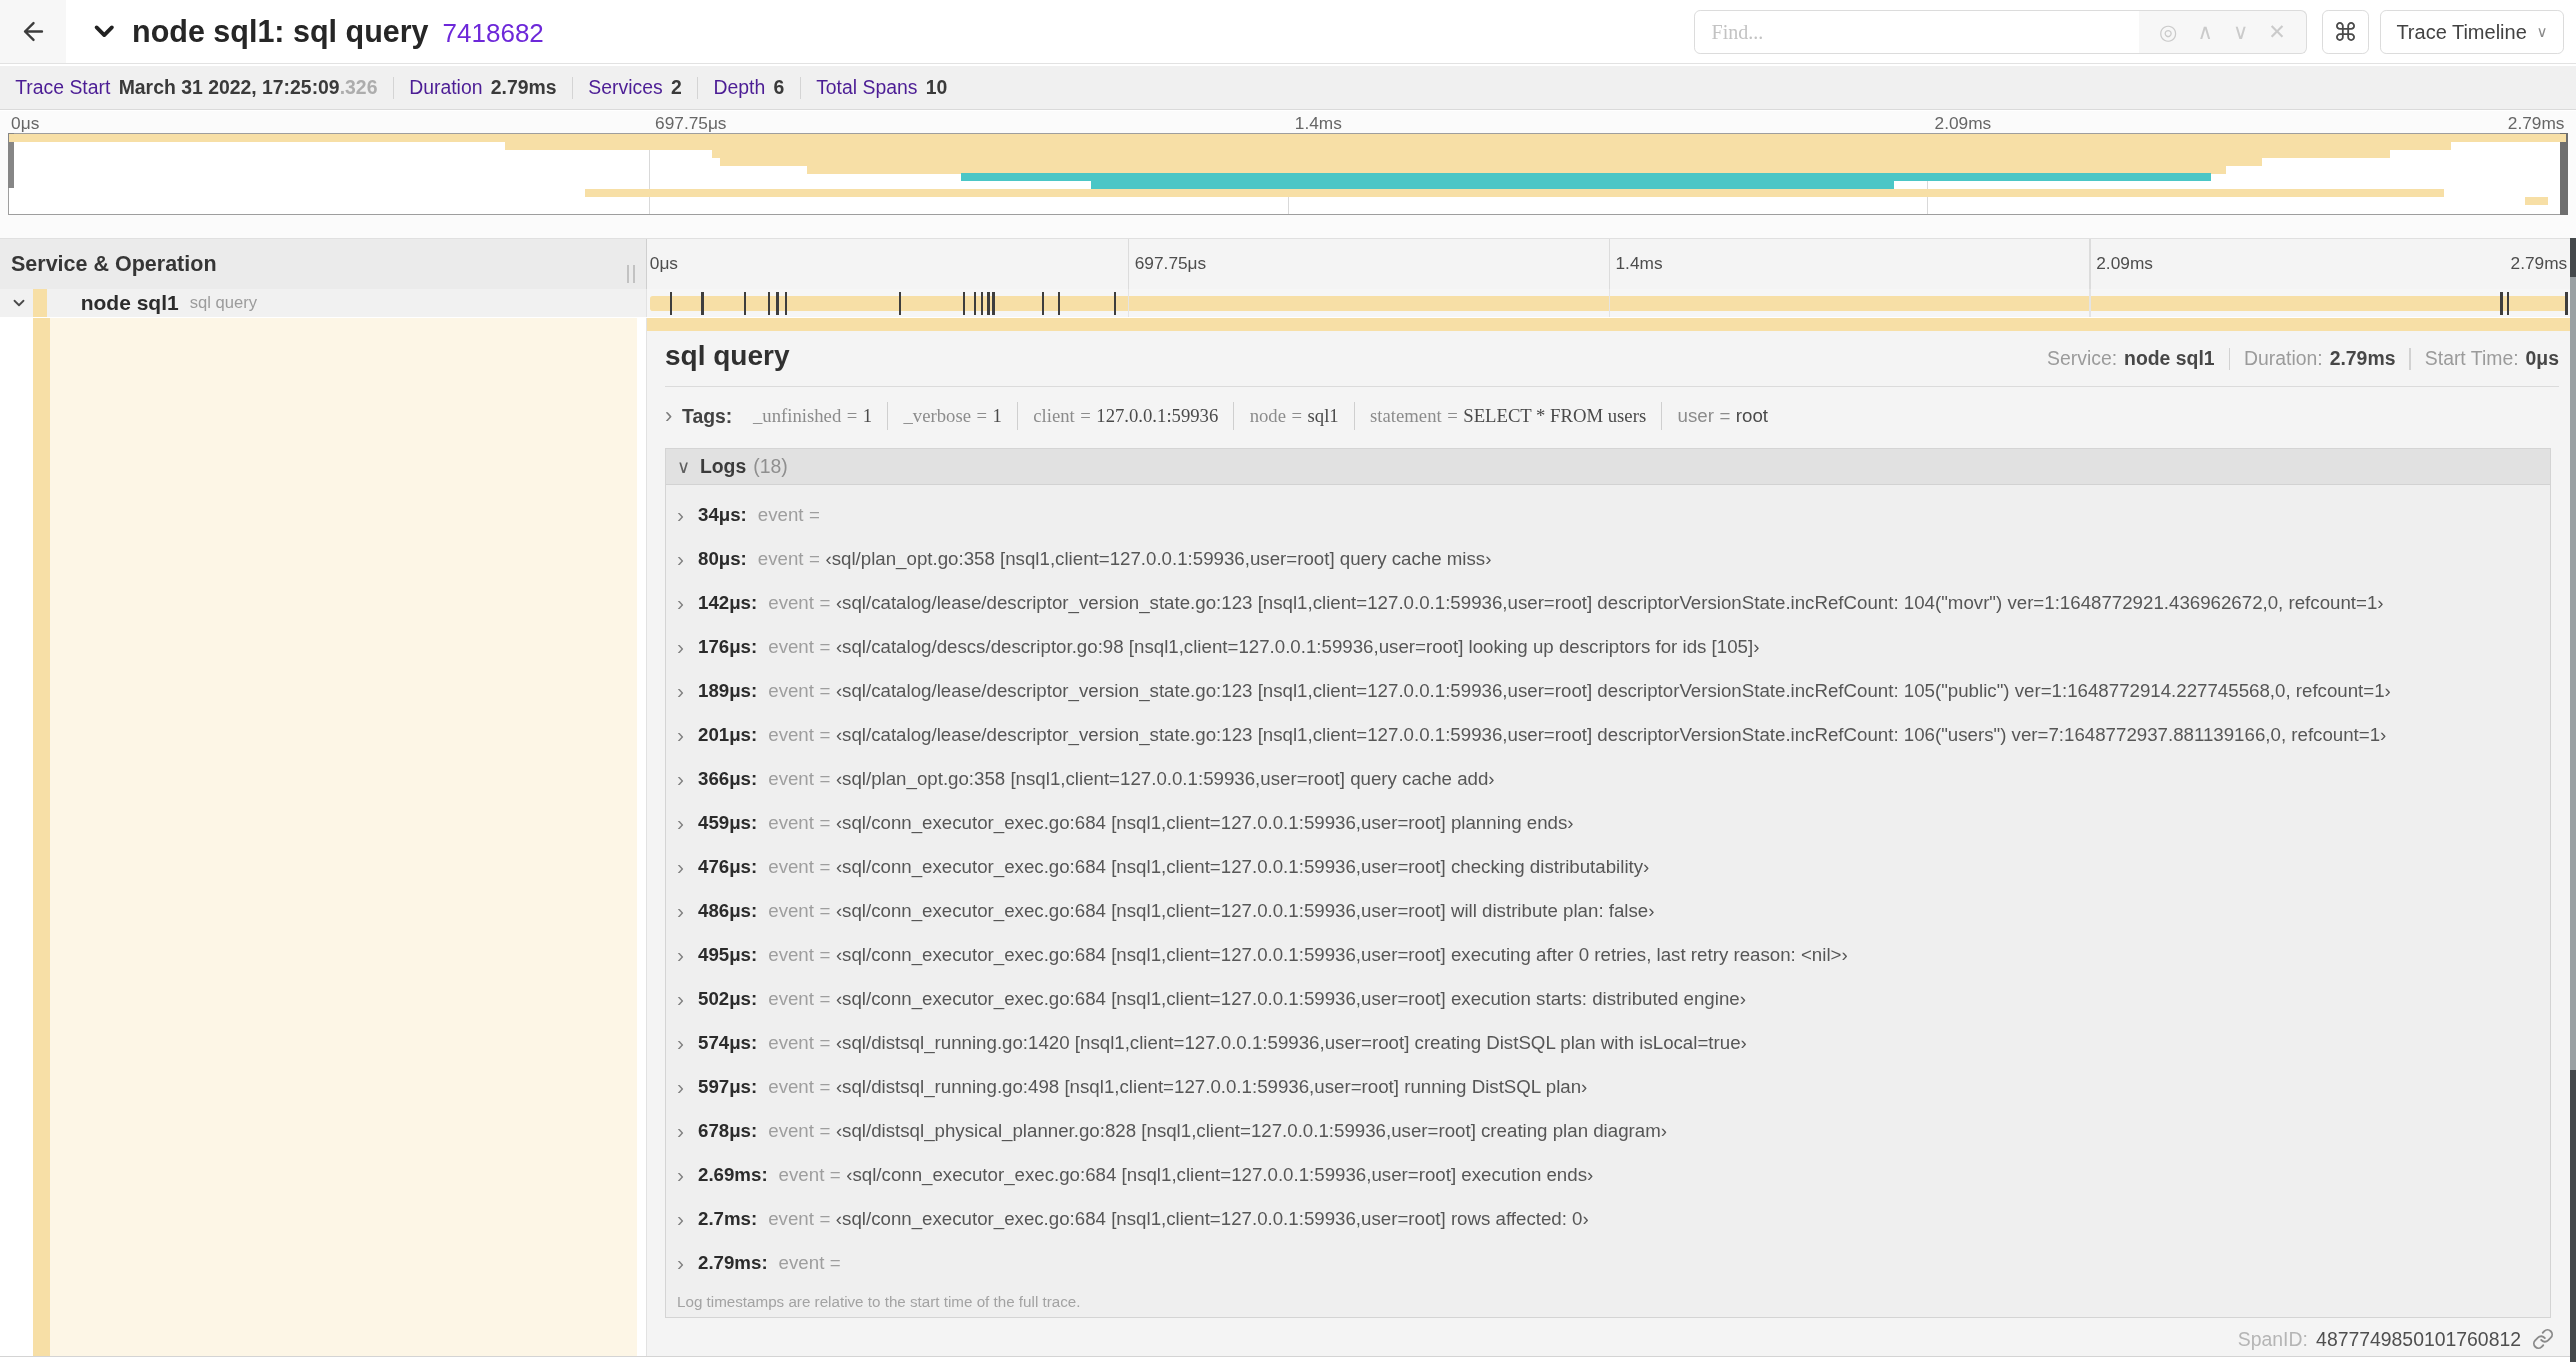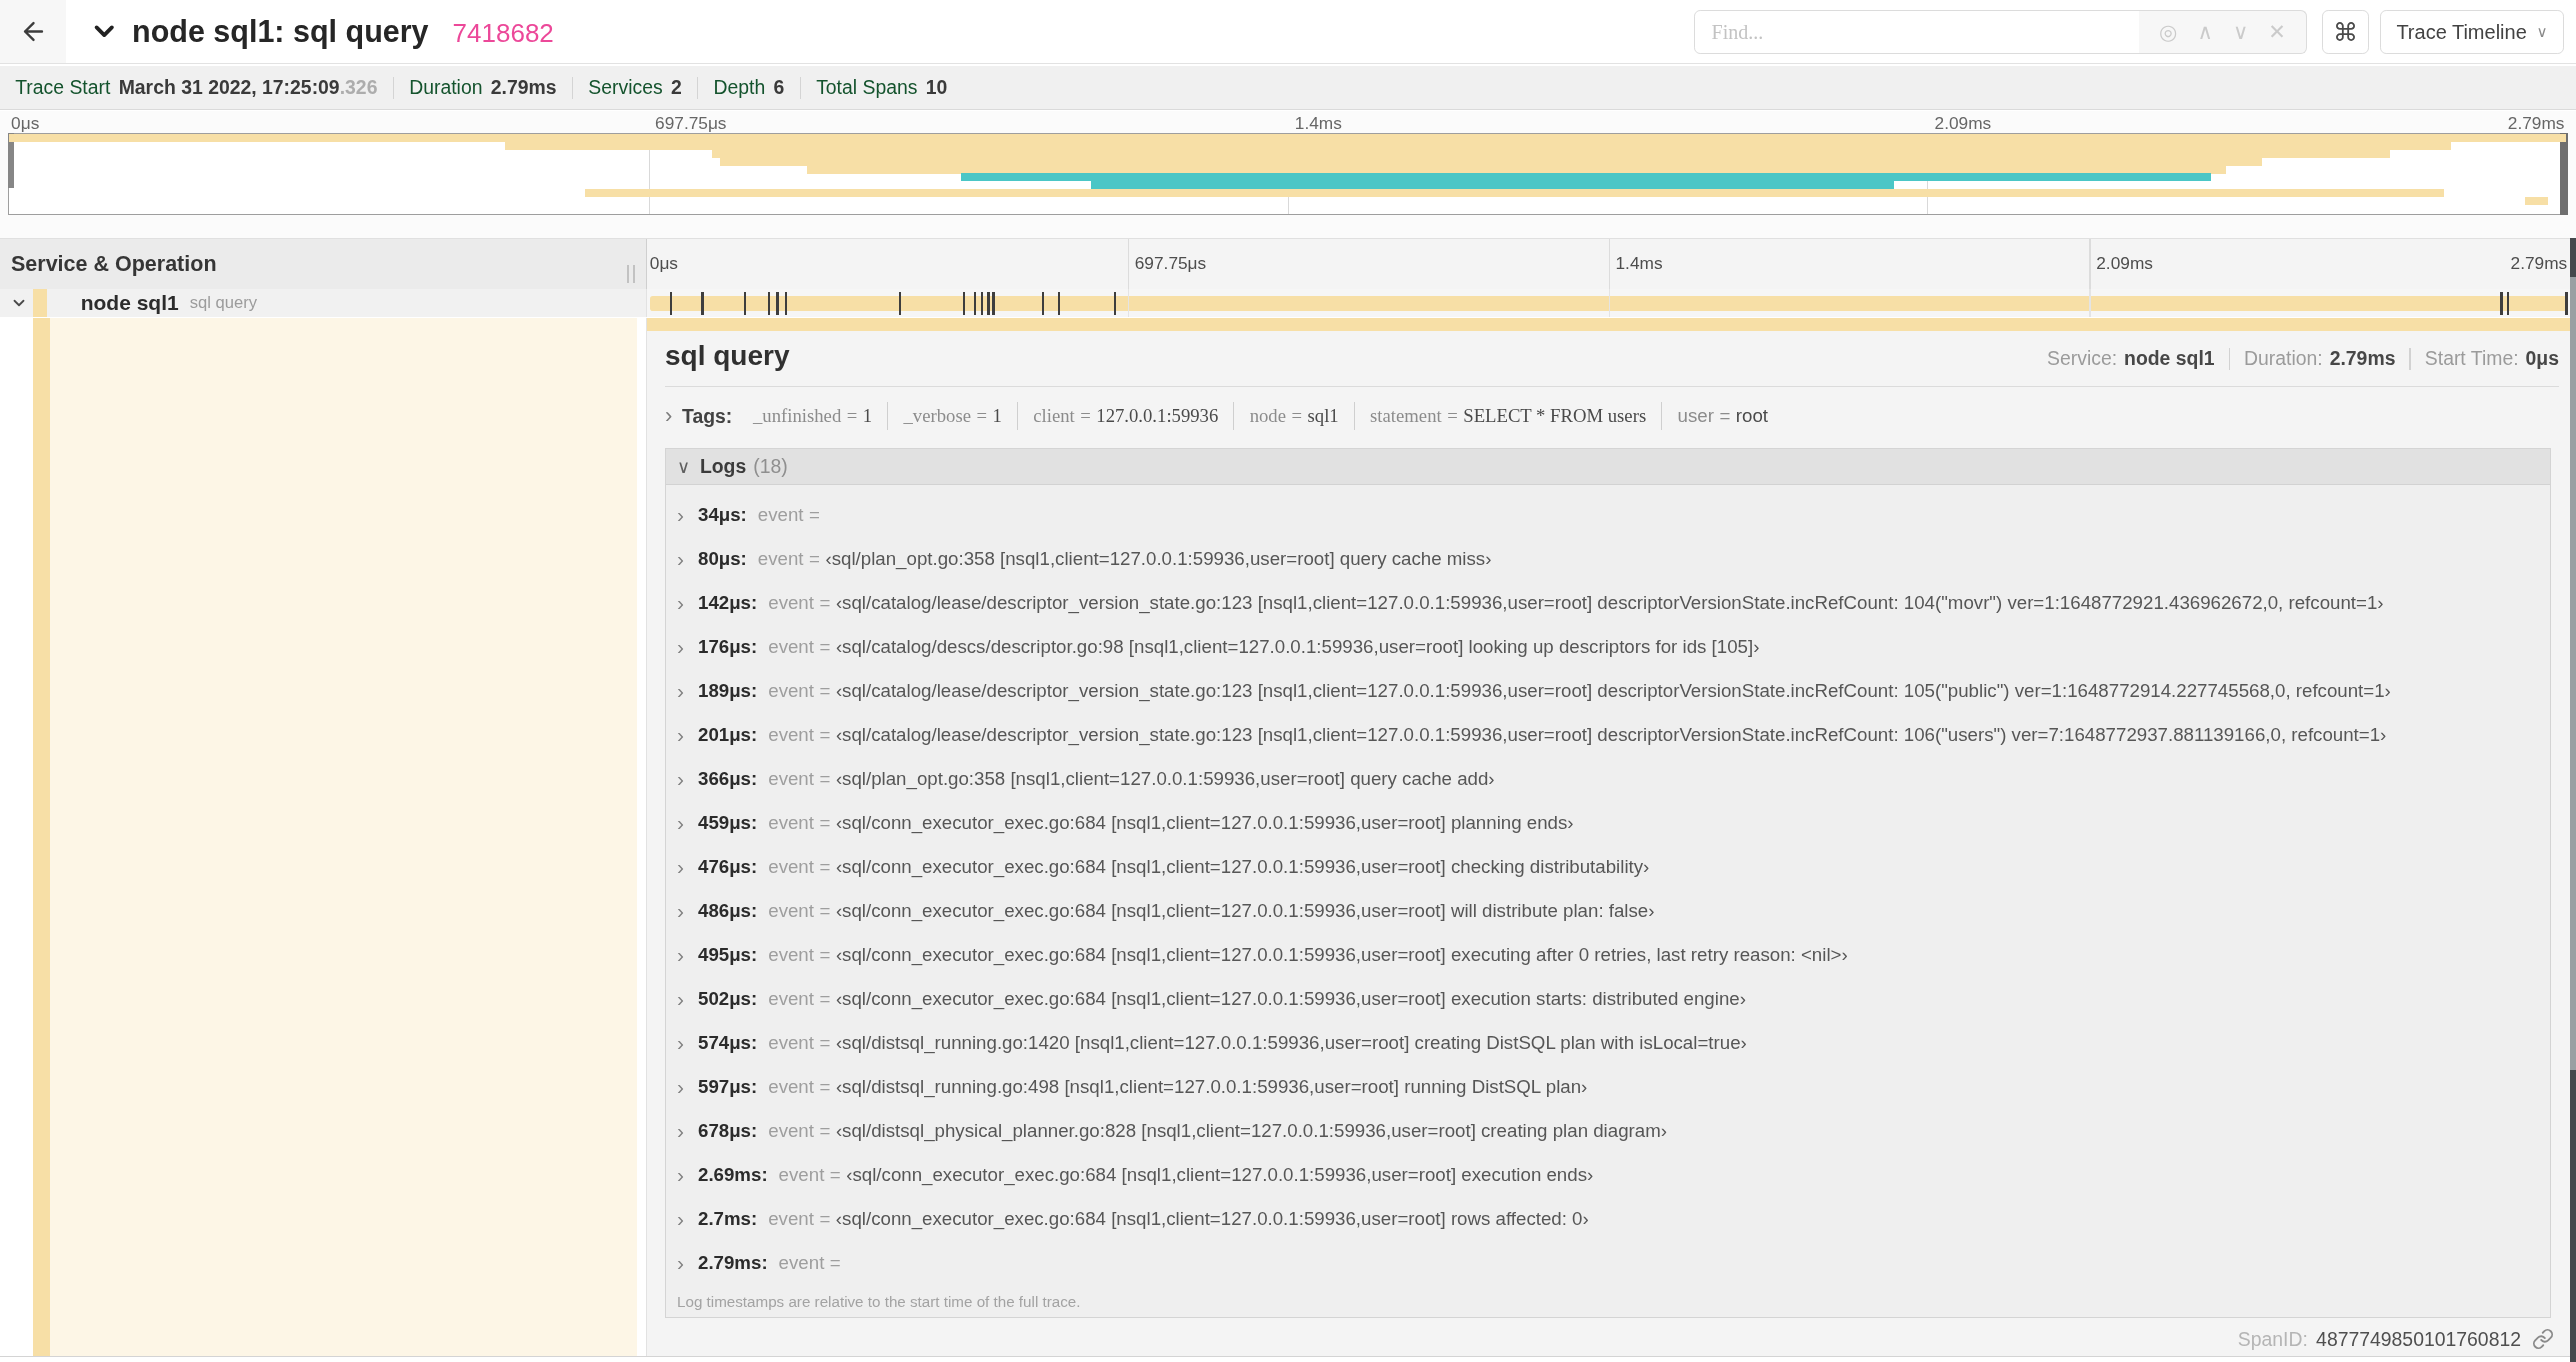--- a/index.html
+++ b/index.html
@@ -9,34 +9,34 @@
     font-family:"Liberation Sans","DejaVu Sans",sans-serif;
     -webkit-font-smoothing:antialiased;
   }
 
   
   #header { position:absolute; left:0; top:0; width:2576px; height:64px; background:#fff; border-bottom:1.4px solid #e2e2e2; }
   #back-btn { position:absolute; left:0; top:0; width:66px; height:63px; background:#f7f7f7; display:flex; align-items:center; justify-content:center; cursor:pointer; }
   #title-chevron { position:absolute; left:89px; top:0; height:63px; display:flex; align-items:center; }
   #page-title { position:absolute; left:132px; top:0; height:63px; display:flex; align-items:baseline; line-height:63px; }
   #page-title .t { font-size:30.5px; font-weight:bold; color:#262626; }
-  #page-title .id { font-size:26px; color:#ec4899; margin-left:24px; font-weight:400; }
+  #page-title .id { font-size:26px; color:#6d28d9; margin-left:14px; font-weight:400; }
   #find-box { position:absolute; left:1694px; top:10.4px; width:447px; height:44px; background:#fff; border:1.4px solid #dcdcdc; border-radius:6.2px 0 0 6.2px; }
   #find-box input { width:100%; height:100%; border:0; outline:none; background:transparent; font-size:20px; color:#555; padding:0 16.6px; font-family:Liberation Serif, serif; }
   #find-box input::placeholder { color:#c3c3c3; }
   #find-controls { position:absolute; left:2139px; top:10.4px; width:168px; height:44px; background:#f7f7f7; border:1.4px solid #dcdcdc; border-left:0; border-radius:0 6.2px 6.2px 0; display:flex; align-items:center; justify-content:space-evenly; }
   #find-controls .fi { color:#cbcbcb; font-size:21px; font-family:"DejaVu Sans",sans-serif; cursor:default; }
   #cmd-btn { position:absolute; left:2322px; top:10.4px; width:47px; height:44px; border:1.4px solid #dcdcdc; border-radius:6.2px; background:#fff; display:flex; align-items:center; justify-content:center; font-size:25px; color:#4a4a4a; font-family:"DejaVu Sans",sans-serif; cursor:pointer; }
   #tt-btn { position:absolute; left:2380px; top:10.4px; width:184px; height:44px; border:1.4px solid #dcdcdc; border-radius:6.2px; background:#fff; display:flex; align-items:center; justify-content:center; gap:9.7px; cursor:pointer; }
   #tt-btn .lbl { font-size:20px; color:#434343; }
   #tt-btn .ch { font-size:15.2px; color:#8a8a8a; }
 
   
   #statsbar { position:absolute; left:0; top:66px; width:2576px; height:44px; background:#f0f0f0; border-bottom:1.4px solid #dadada; display:flex; align-items:center; padding-left:15.2px; font-size:19.4px; }
-  .stat-lbl { color:#14532d; margin-right:8.3px; }
+  .stat-lbl { color:#4c1d95; margin-right:8.3px; }
   .stat-val { color:#3a3a3a; font-weight:bold; }
   .stat-frac { color:#adadad; font-weight:bold; }
   .stat-sep { width:1.4px; height:22px; background:#d4d4d4; margin:0 15.2px; }
 
   
   #minimap-section { position:absolute; left:0; top:111px; width:2576px; height:127px; background:#fbfbfb; }
   #minimap-labels { position:absolute; left:8.3px; top:2.1px; width:2559px; height:19.4px; font-size:17.3px; color:#666; }
   .ruler-label { position:absolute; top:0; white-space:nowrap; }
   #minimap-canvas { position:absolute; left:8.3px; top:22px; width:2559px; height:82px; background:#fff; border:1.4px solid #9e9e9e; cursor:crosshair; }
   .mm-grid { position:absolute; top:0; bottom:0; width:1.4px; background:#d9d9d9; }

